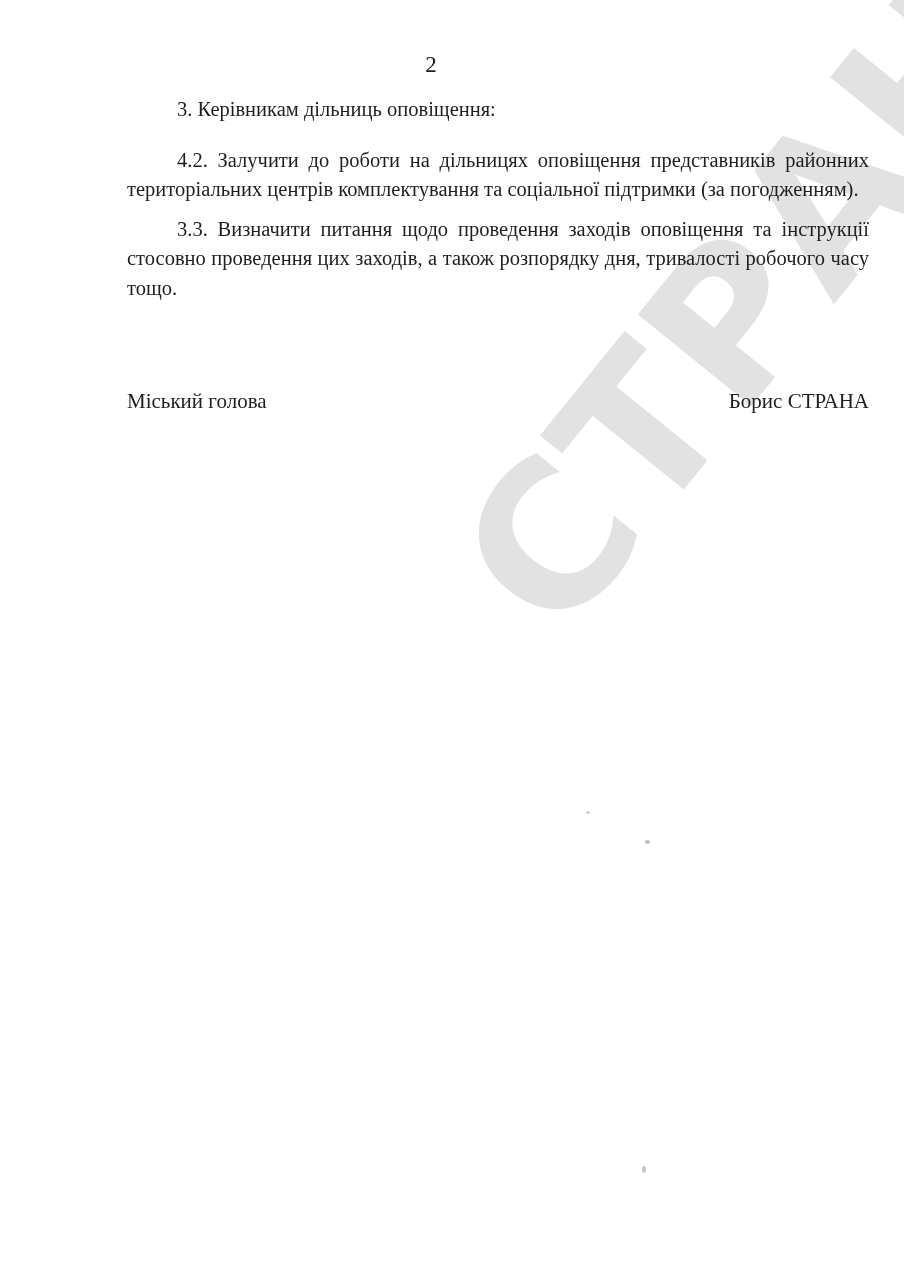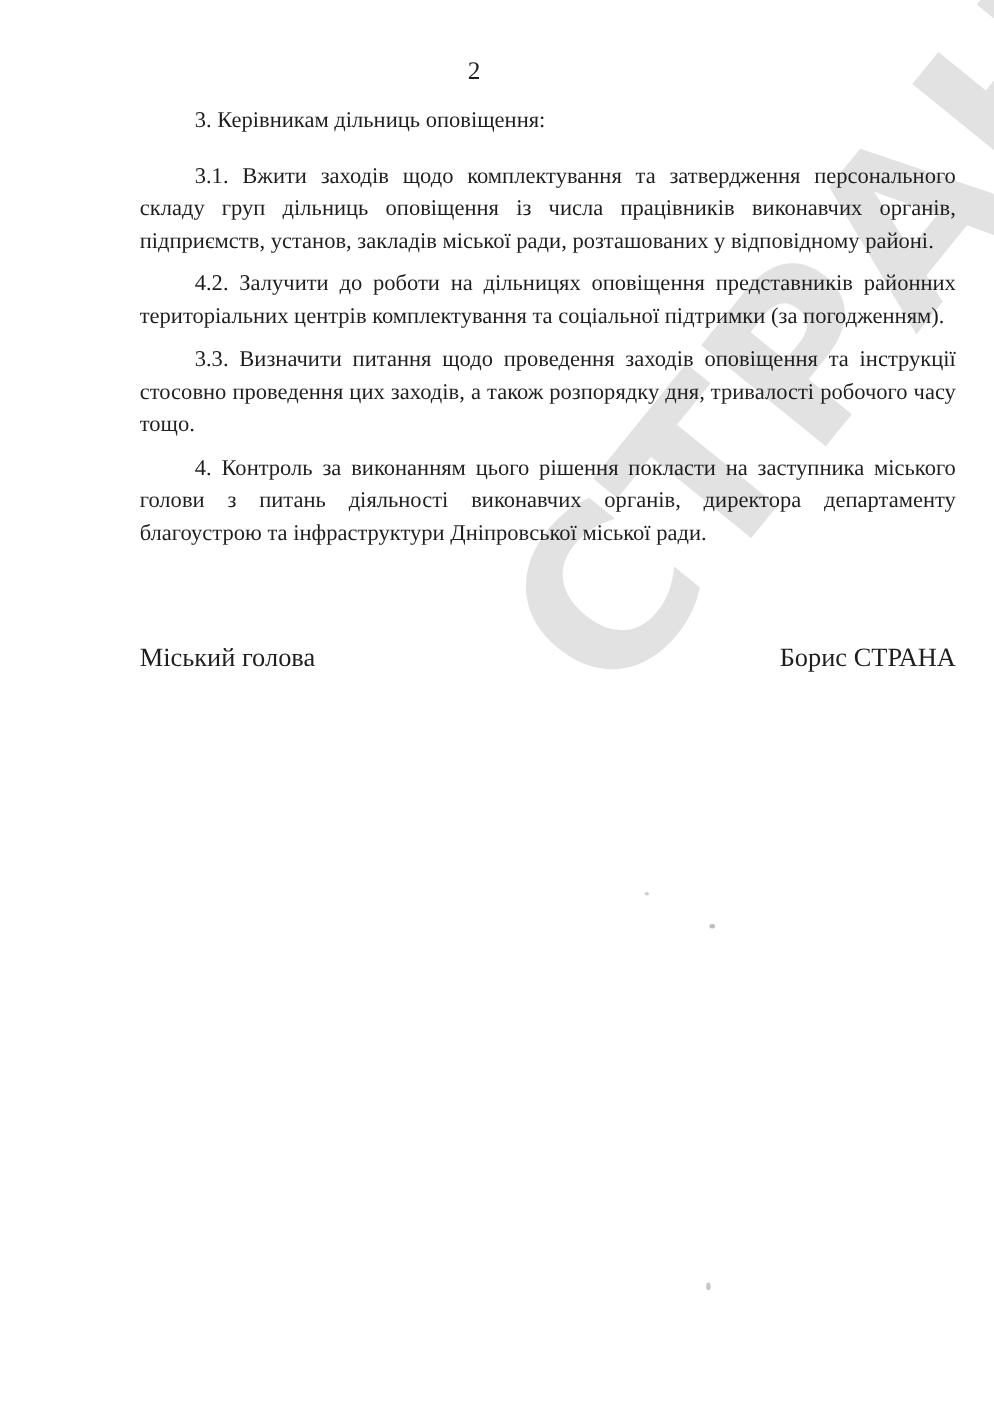--- a/index.html
+++ b/index.html
@@ -63,21 +63,21 @@
   .para.heading {
     text-align: left;
     margin-bottom: 21px;
   }
   
   .signature {
     display: flex;
     justify-content: space-between;
     align-items: baseline;
     margin-top: 84px;
-    font-size: 24px;
+    font-size: 21px;
     text-align: right;
   }
   
   .speck {
     position: absolute;
     border-radius: 50%;
     z-index: 2;
   }
   .speck-1 { left: 586px; top: 811px; width: 4px; height: 3px; background: #cfcfcf; }
   .speck-2 { left: 645px; top: 840px; width: 5px; height: 4px; background: #bdbdbd; }
@@ -90,27 +90,25 @@
 
   <div class="watermark">
     <span style="color: rgb(226, 226, 226);">СТРАНА.UA</span>
   </div>
 
   <div class="page-number">2</div>
 
   <div class="content">
     <p class="para heading">3. Керівникам дільниць оповіщення:</p>
 
-    <p class="para">3.1. Вжити заходів щодо комплектування та затвердження персонального складу груп дільниць оповіщення із числа працівників виконавчих органів, підприємств, установ, закладів міської ради, розташованих у відповідному районі.</p>
 
     <p class="para">4.2. Залучити до роботи на дільницях оповіщення представників районних територіальних центрів комплектування та соціальної підтримки (за погодженням).</p>
 
     <p class="para">3.3. Визначити питання щодо  проведення заходів оповіщення та інструкції стосовно проведення цих заходів, а також розпорядку дня, тривалості робочого часу тощо.</p>
 
-    <p class="para">4. Контроль за виконанням цього рішення покласти на заступника міського голови з питань діяльності виконавчих органів, директора департаменту благоустрою та інфраструктури Дніпровської міської ради.</p>
 
     <div class="signature">
       <span>Міський голова</span>
       <span>Борис СТРАНА</span>
     </div>
   </div>
 
   <div class="speck speck-1"></div>
   <div class="speck speck-2"></div>
   <div class="speck speck-3"></div>

